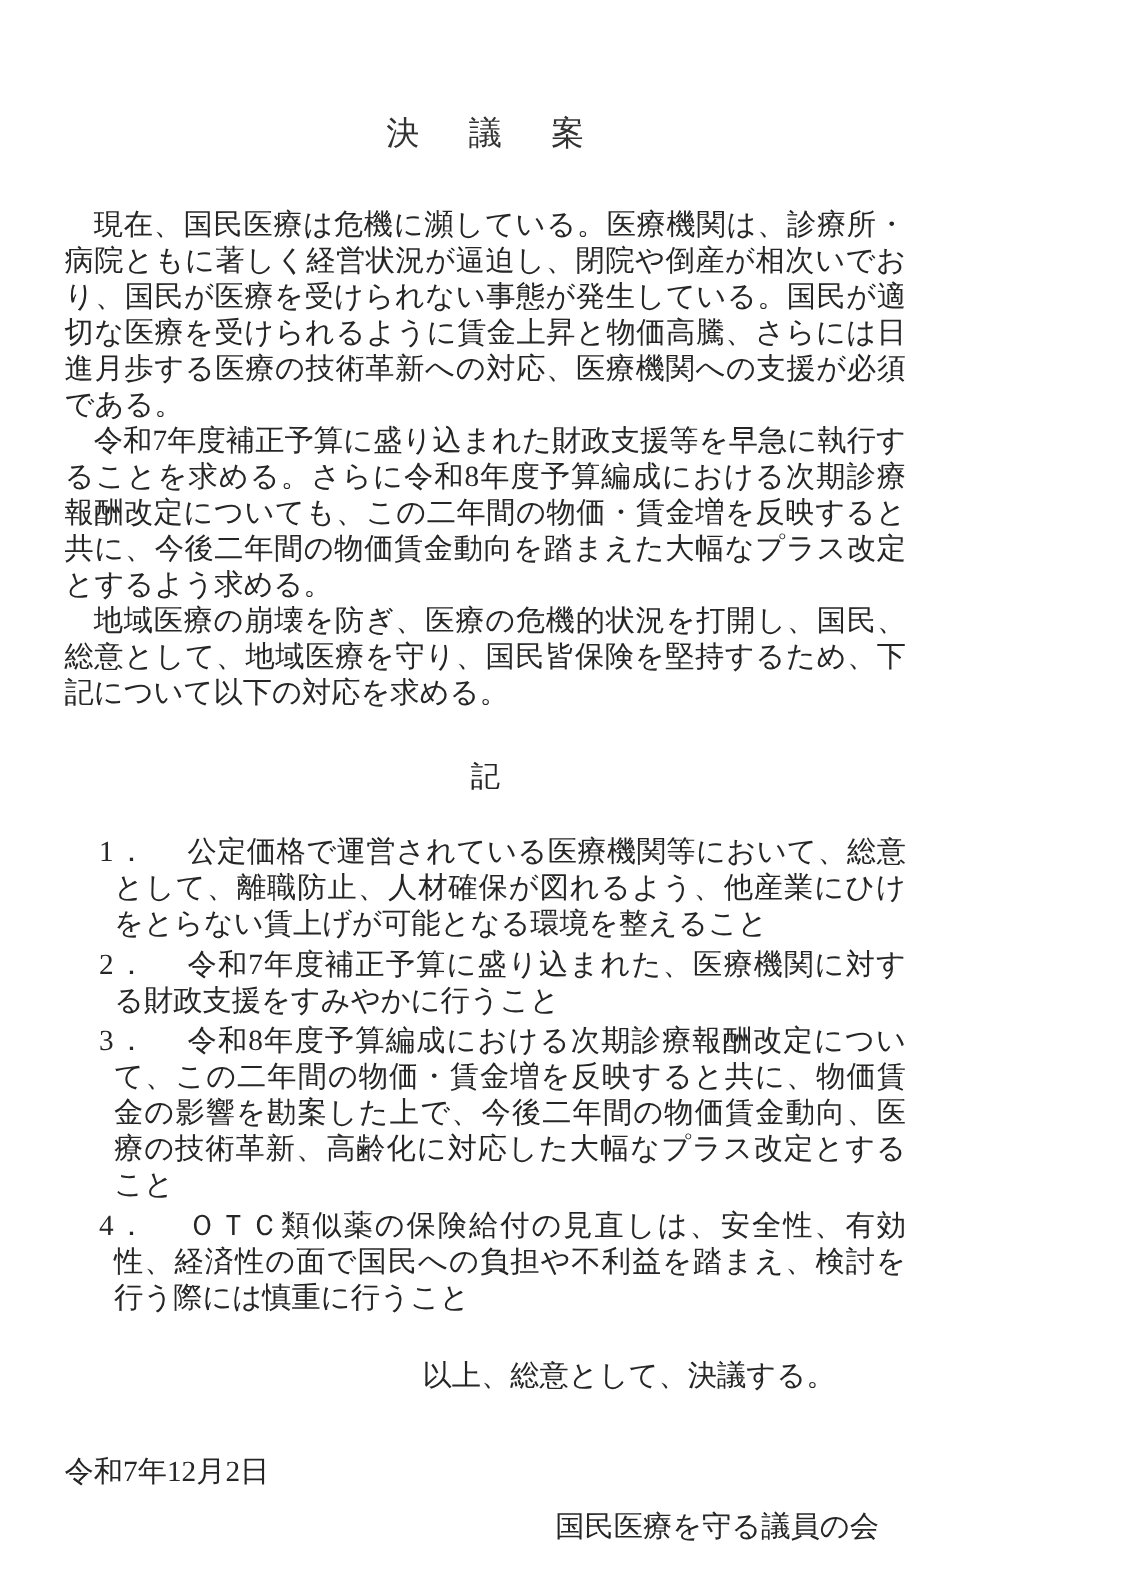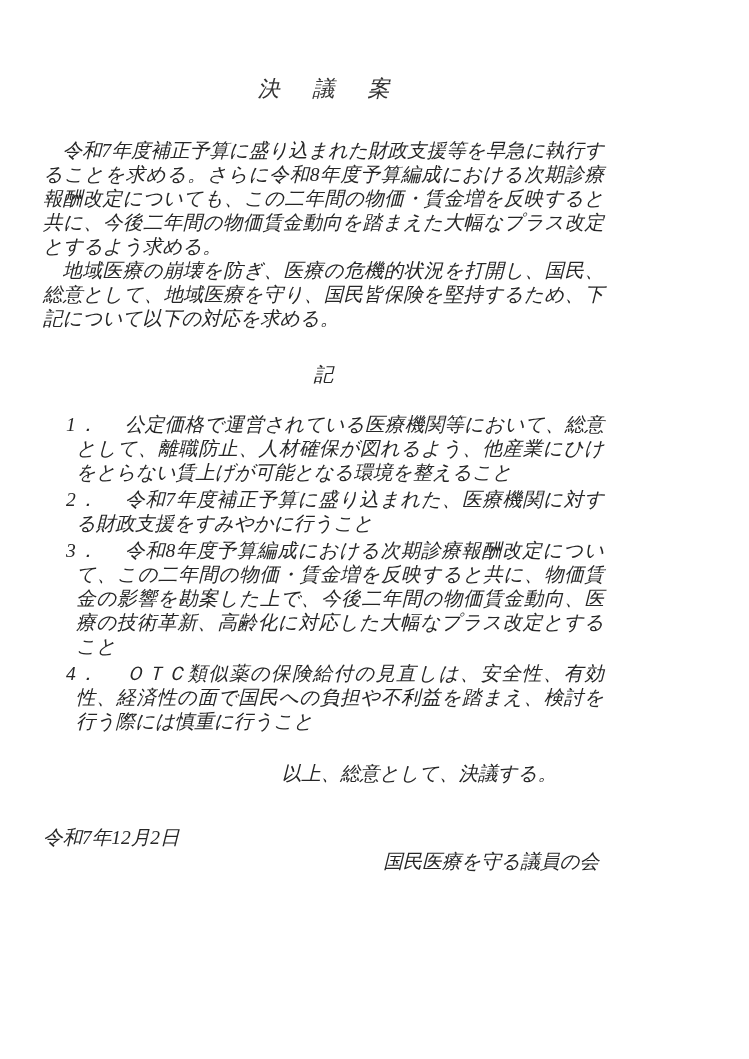--- a/index.html
+++ b/index.html
@@ -12,21 +12,20 @@
     width: 643px;
     height: 1059px;
     box-sizing: border-box;
     background: #ffffff;
     padding: 76px 39px 0 43px;
     font-family: "Liberation Serif", "DejaVu Serif", serif;
     font-size: 19.5px;
     line-height: 24px;
     color: #262626;
     overflow: hidden;
-    font-style: italic;
   }
   .title {
     margin: 0;
     font-size: 22px;
     font-weight: normal;
     text-align: center;
     letter-spacing: 1.5em;
     padding-left: 1.5em; 
     line-height: 26px;
     color: #333333;
@@ -68,33 +67,34 @@
     margin: 28px 0 4px 0;
     text-align: right;
     padding-right: 47px;
   }
   .date-line {
     margin: 40px 0 0 0;
     text-align: left;
     padding-right: 40px;
   }
   .signature-line {
-    margin: 0;
+    margin: 13px;
     text-align: right;
     padding-right: 5px;
   }
 </style>
 </head>
 <body>
 
 <div class="page">
 
   <h1 class="title">決議案</h1>
 
   <div class="body-text">
+    <p>現在、国民医療は危機に瀕している。医療機関は、診療所・病院ともに著しく経営状況が逼迫し、閉院や倒産が相次いでおり、国民が医療を受けられない事態が発生している。国民が適切な医療を受けられるように賃金上昇と物価高騰、さらには日進月歩する医療の技術革新への対応、医療機関への支援が必須である。</p>
     <p>令和7年度補正予算に盛り込まれた財政支援等を早急に執行することを求める。さらに令和8年度予算編成における次期診療報酬改定についても、この二年間の物価・賃金増を反映すると共に、今後二年間の物価賃金動向を踏まえた大幅なプラス改定とするよう求める。</p>
     <p>地域医療の崩壊を防ぎ、医療の危機的状況を打開し、国民、総意として、地域医療を守り、国民皆保険を堅持するため、下記について以下の対応を求める。</p>
   </div>
 
   <div class="section-marker">記</div>
 
   <ol class="items">
     <li>
       <span class="num">1．</span>
       <span>公定価格で運営されている医療機関等において、総意として、離職防止、人材確保が図れるよう、他産業にひけをとらない賃上げが可能となる環境を整えること</span>

